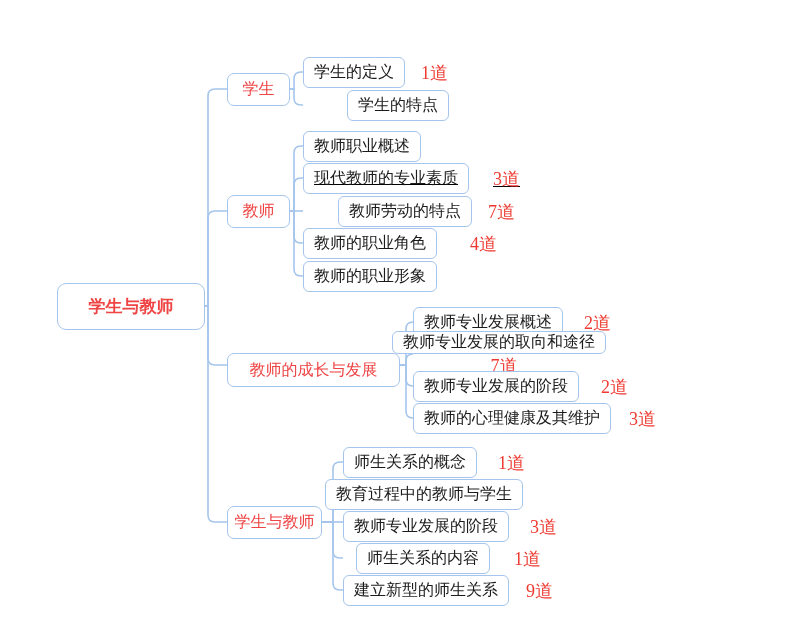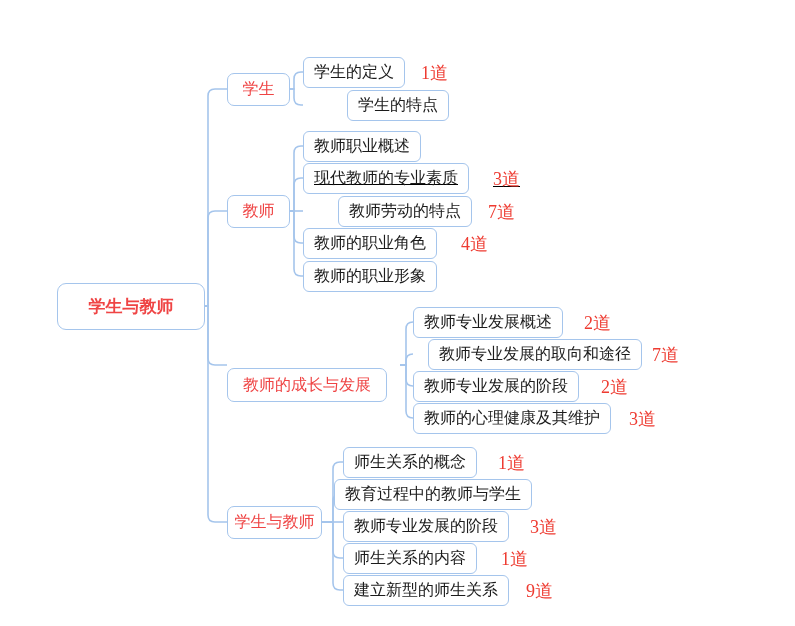--- a/index.html
+++ b/index.html
@@ -95,55 +95,55 @@
       <div class="leaf-row" style="left: 303px; top: 163px; text-decoration: underline;">
         <div class="leaf-box">现代教师的专业素质</div>
         <span class="count" style="margin-left: 24px;">3道</span>
       </div>
       <div class="leaf-row" style="left: 303px; top: 196px; margin-left: 35px;">
         <div class="leaf-box">教师劳动的特点</div>
         <span class="count" style="margin-left: 16px;">7道</span>
       </div>
       <div class="leaf-row" style="left: 303px; top: 228px;">
         <div class="leaf-box">教师的职业角色</div>
-        <span class="count" style="margin-left: 24px;">4道</span>
+        <span class="count" style="margin-left: 33px;">4道</span>
       </div>
       <div class="leaf-row" style="left: 303px; top: 261px;">
         <div class="leaf-box">教师的职业形象</div>
       </div>
-      <div class="node branch-node" style="left: 227px; top: 368px; width: 160px; height: 34px;">教师的成长与发展</div>
+      <div class="node branch-node" style="left: 227px; top: 353px; width: 173px; height: 34px;">教师的成长与发展</div>
       <div class="leaf-row" style="left: 413px; top: 307px;">
         <div class="leaf-box">教师专业发展概述</div>
         <span class="count" style="margin-left: 21px;">2道</span>
       </div>
-      <div class="leaf-row" style="left: 428px; top: 339px;">
+      <div class="leaf-row" style="left: 392px; top: 339px; flex-direction: column;">
         <div class="leaf-box">教师专业发展的取向和途径</div>
         <span class="count" style="margin-left: 10px;">7道</span>
       </div>
       <div class="leaf-row" style="left: 413px; top: 371px;">
         <div class="leaf-box">教师专业发展的阶段</div>
         <span class="count" style="margin-left: 22px;">2道</span>
       </div>
       <div class="leaf-row" style="left: 413px; top: 403px;">
         <div class="leaf-box">教师的心理健康及其维护</div>
         <span class="count" style="margin-left: 18px;">3道</span>
       </div>
       <div class="node branch-node" style="left: 227px; top: 505.5px; width: 95px; height: 33px;">学生与教师</div>
       <div class="leaf-row" style="left: 343px; top: 447px;">
         <div class="leaf-box">师生关系的概念</div>
         <span class="count" style="margin-left: 21px;">1道</span>
       </div>
-      <div class="leaf-row" style="left: 334px; top: 479px;">
+      <div class="leaf-row" style="left: 325px; top: 479px;">
         <div class="leaf-box">教育过程中的教师与学生</div>
       </div>
       <div class="leaf-row" style="left: 343px; top: 511px;">
         <div class="leaf-box">教师专业发展的阶段</div>
         <span class="count" style="margin-left: 21px;">3道</span>
       </div>
-      <div class="leaf-row" style="left: 343px; top: 543px;">
+      <div class="leaf-row" style="left: 356px; top: 543px;">
         <div class="leaf-box">师生关系的内容</div>
         <span class="count" style="margin-left: 24px;">1道</span>
       </div>
       <div class="leaf-row" style="left: 343px; top: 575px;">
         <div class="leaf-box">建立新型的师生关系</div>
         <span class="count" style="margin-left: 17px;">9道</span>
       </div>
     </div>
 </div>
 

